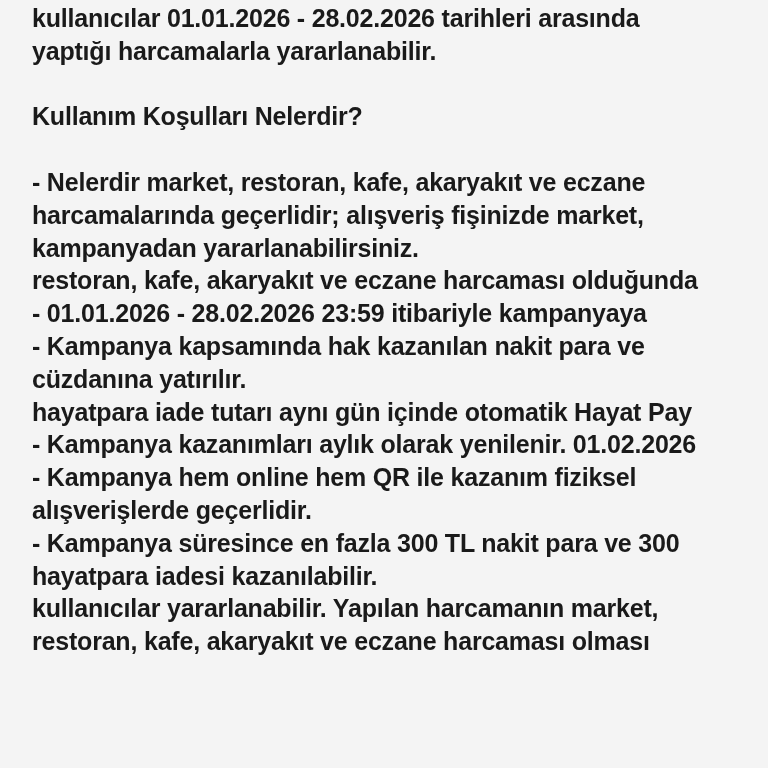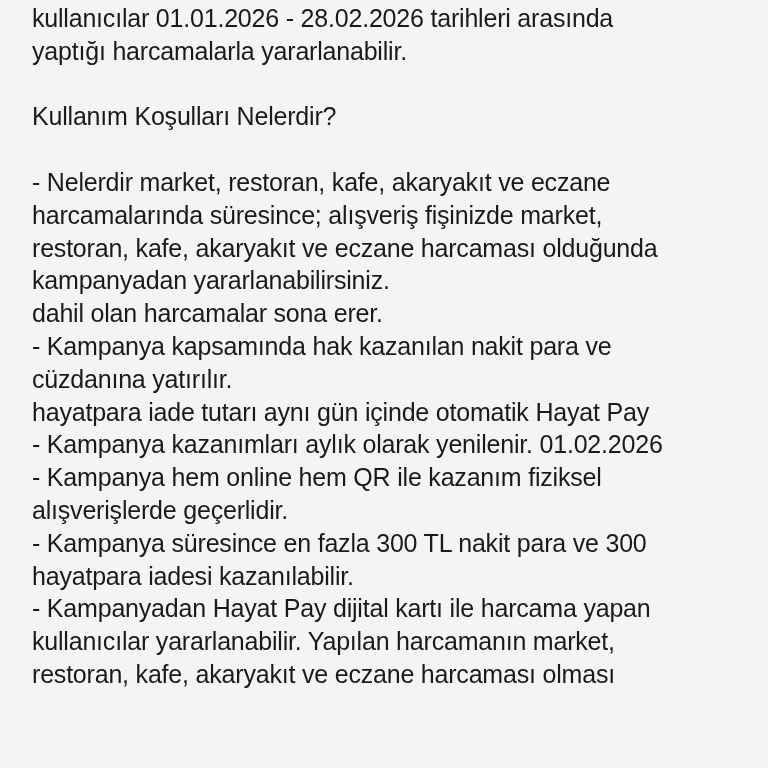--- a/index.html
+++ b/index.html
@@ -17,43 +17,43 @@
       width: 720px;
       font-family: "Liberation Sans", sans-serif;
       font-size: 25px;
       line-height: 32.8px;
       color: #1a1a1a;
       letter-spacing: -0.2px;
     }
     .line {
       white-space: nowrap;
       height: 32.8px;
+      font-weight: bold;
     }
     .blank {
       height: 32.8px;
     }
   </style>
 </head>
 <body>
 
 <div class="content">
   <div class="line">kullanıcılar 01.01.2026 - 28.02.2026 tarihleri arasında</div>
   <div class="line">yaptığı harcamalarla yararlanabilir.</div>
   <div class="blank"></div>
   <div class="line">Kullanım Koşulları Nelerdir?</div>
   <div class="blank"></div>
   <div class="line">- Nelerdir market, restoran, kafe, akaryakıt ve eczane</div>
-  <div class="line">harcamalarında süresince; alışveriş fişinizde market,</div>
+  <div class="line">harcamalarında geçerlidir; alışveriş fişinizde market,</div>
+  <div class="line">kampanyadan yararlanabilirsiniz.</div>
   <div class="line">restoran, kafe, akaryakıt ve eczane harcaması olduğunda</div>
-  <div class="line">kampanyadan yararlanabilirsiniz.</div>
-  <div class="line">dahil olan harcamalar sona erer.</div>
+  <div class="line">- 01.01.2026 - 28.02.2026 23:59 itibariyle kampanyaya</div>
   <div class="line">- Kampanya kapsamında hak kazanılan nakit para ve</div>
   <div class="line">cüzdanına yatırılır.</div>
   <div class="line">hayatpara iade tutarı aynı gün içinde otomatik Hayat Pay</div>
   <div class="line">- Kampanya kazanımları aylık olarak yenilenir. 01.02.2026</div>
   <div class="line">- Kampanya hem online hem QR ile kazanım fiziksel</div>
   <div class="line">alışverişlerde geçerlidir.</div>
   <div class="line">- Kampanya süresince en fazla 300 TL nakit para ve 300</div>
   <div class="line">hayatpara iadesi kazanılabilir.</div>
-  <div class="line">- Kampanyadan Hayat Pay dijital kartı ile harcama yapan</div>
   <div class="line">kullanıcılar yararlanabilir. Yapılan harcamanın market,</div>
   <div class="line">restoran, kafe, akaryakıt ve eczane harcaması olması</div>
 </div>
 
 </body></html>

